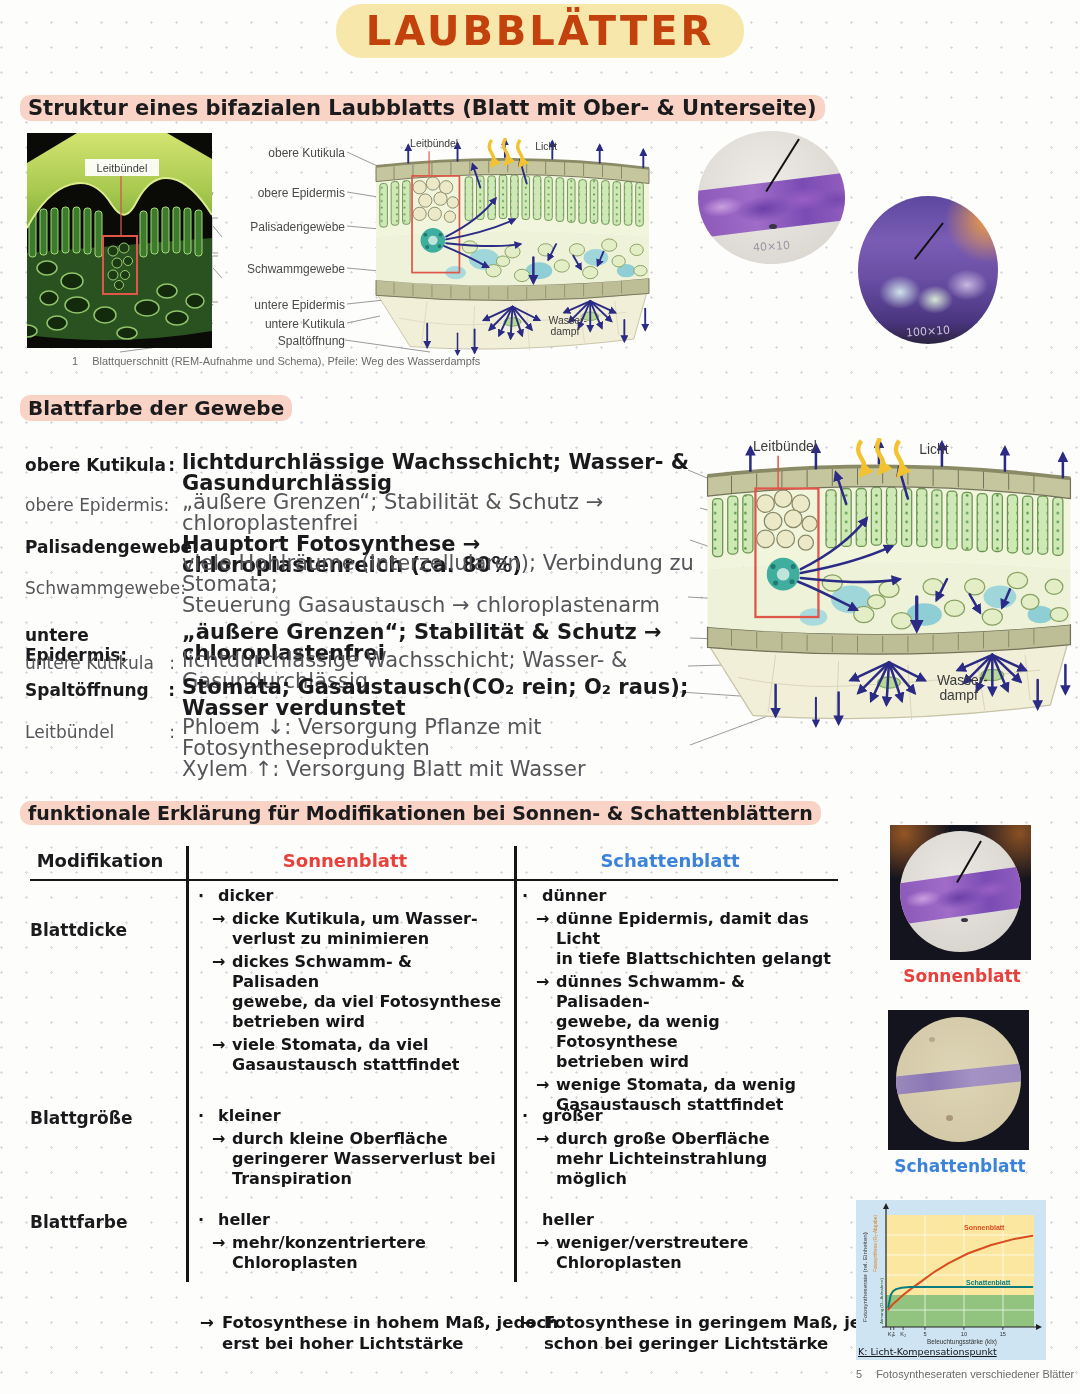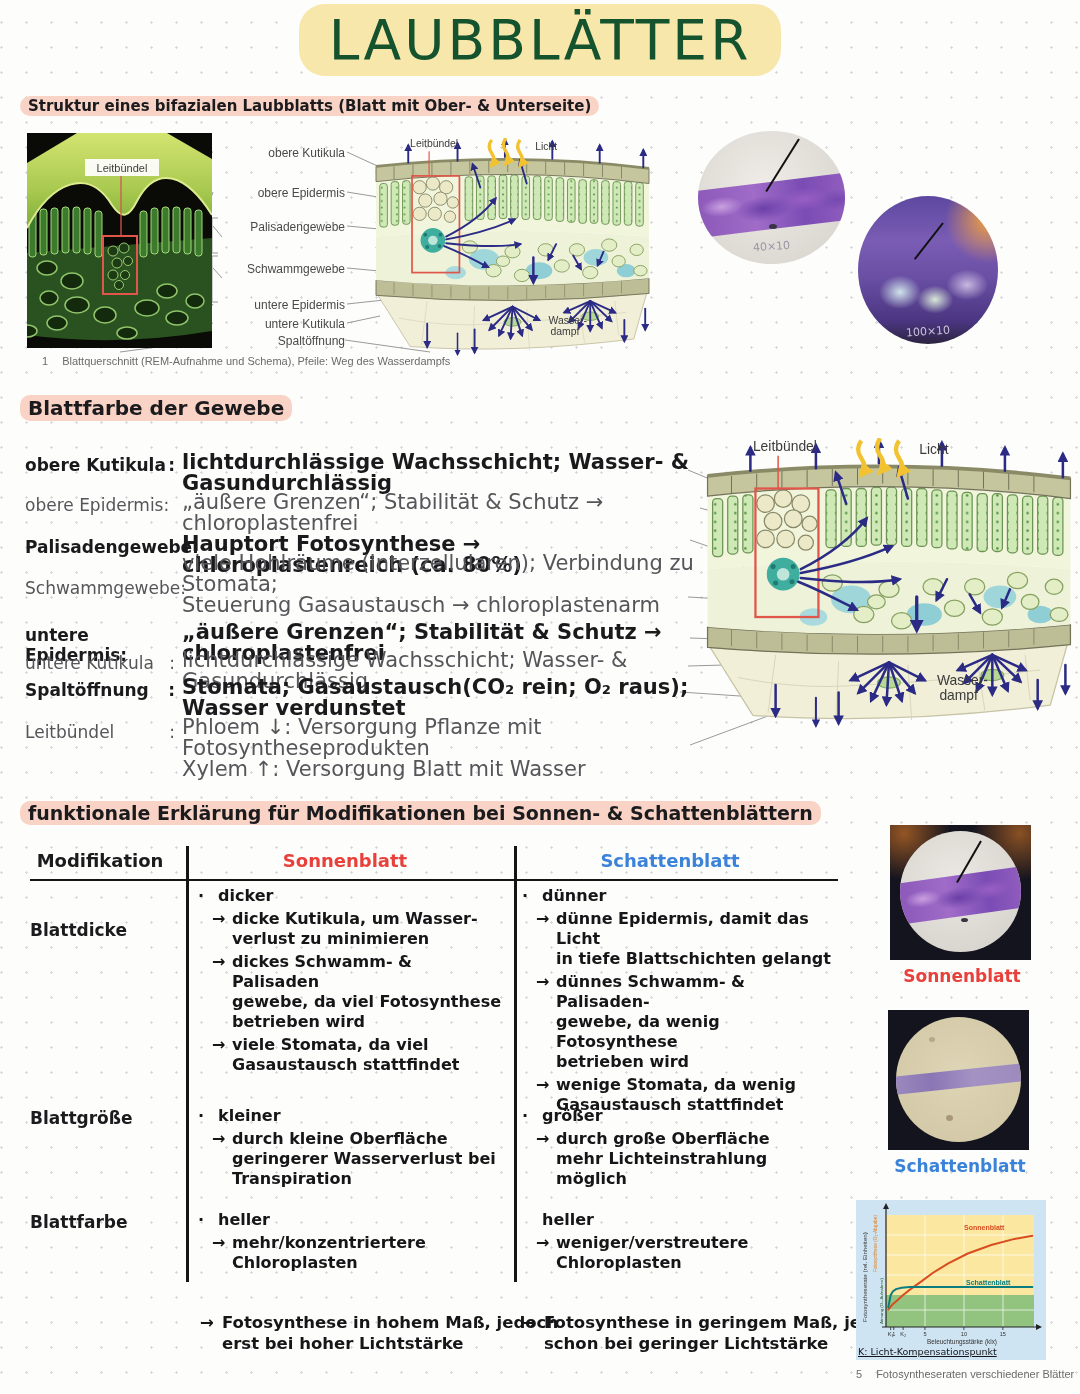--- a/index.html
+++ b/index.html
@@ -7,22 +7,22 @@
     width:1080px;height:1394px;position:relative;overflow:hidden;
     background-color:#fdfdfb;
     background-image:radial-gradient(circle,#d9d9de 1.1px,transparent 1.4px);
     background-size:25px 25px;background-position:14px 10px;
     font-family:"DejaVu Sans",sans-serif;color:#1b1b1e;
   }
   .abs{position:absolute;z-index:2;}
   .hw{font-family:"DejaVu Sans",sans-serif;}
   .pill-y{background:#f8e7ab;border-radius:26px;padding:4px 30px;}
   .pill-p{background:#f9d3c6;border-radius:10px;padding:1px 8px;}
-  .title{font-size:55px;font-weight:400;letter-spacing:3px;color:#14532d;}
-  .h1{font-size:15px;font-weight:700;}
+  .title{font-size:40px;font-weight:700;letter-spacing:3px;color:#c2410c;}
+  .h1{font-size:21px;font-weight:700;}
   .h2{font-size:20px;font-weight:700;}
   .h3{font-size:19px;font-weight:700;}
   .layer-label{width:130px;text-align:right;font-family:"Liberation Sans",sans-serif;
     font-size:12px;color:#4a4a4a;}
   .cap{font-size:11px;color:#6b6b6b;font-family:"Liberation Sans",sans-serif;}
   .cap .num{margin-right:14px;}
   
   .f-term{width:150px;display:flex;justify-content:space-between;font-size:17px;}
   .f-desc{width:520px;font-size:21px;line-height:21px;white-space:pre-line;}
   .dark{color:#1a1a1d;font-weight:700;}
@@ -306,21 +306,21 @@
 <div class="abs layer-label" style="left:215px;top:220px">Palisadengewebe</div>
 <div class="abs layer-label" style="left:215px;top:262px">Schwammgewebe</div>
 <div class="abs layer-label" style="left:215px;top:298px">untere Epidermis</div>
 <div class="abs layer-label" style="left:215px;top:317px">untere Kutikula</div>
 <div class="abs layer-label" style="left:215px;top:334px">Spaltöffnung</div>
 
 <svg class="abs" style="left:370px;top:138px" width="285" height="218" viewBox="0 0 300 230">
   <use href="#leafschema"></use>
 </svg>
 
-<div class="abs cap" style="left:42px;top:355px">
+<div class="abs cap" style="left:72px;top:355px">
   <span class="num">1</span><span>Blattquerschnitt (REM-Aufnahme und Schema), Pfeile: Weg des Wasserdampfs</span>
 </div>
 
 <div class="abs mcircle" style="left:698px;top:131px;width:147px;height:133px;background:radial-gradient(circle at 45% 40%,#efece7,#dad6d0 80%,#c9c5bf)">
   <div style="position:absolute;left:-6%;top:38%;width:112%;height:35%;transform:rotate(-7deg);
     background:
       radial-gradient(ellipse 30px 14px at 20% 40%, #c9a0e0, transparent 70%),
       radial-gradient(ellipse 40px 18px at 45% 55%, #6a3fa8, transparent 70%),
       radial-gradient(ellipse 36px 16px at 70% 45%, #9a5fc5, transparent 70%),
       radial-gradient(ellipse 30px 14px at 90% 55%, #7648b0, transparent 75%),

